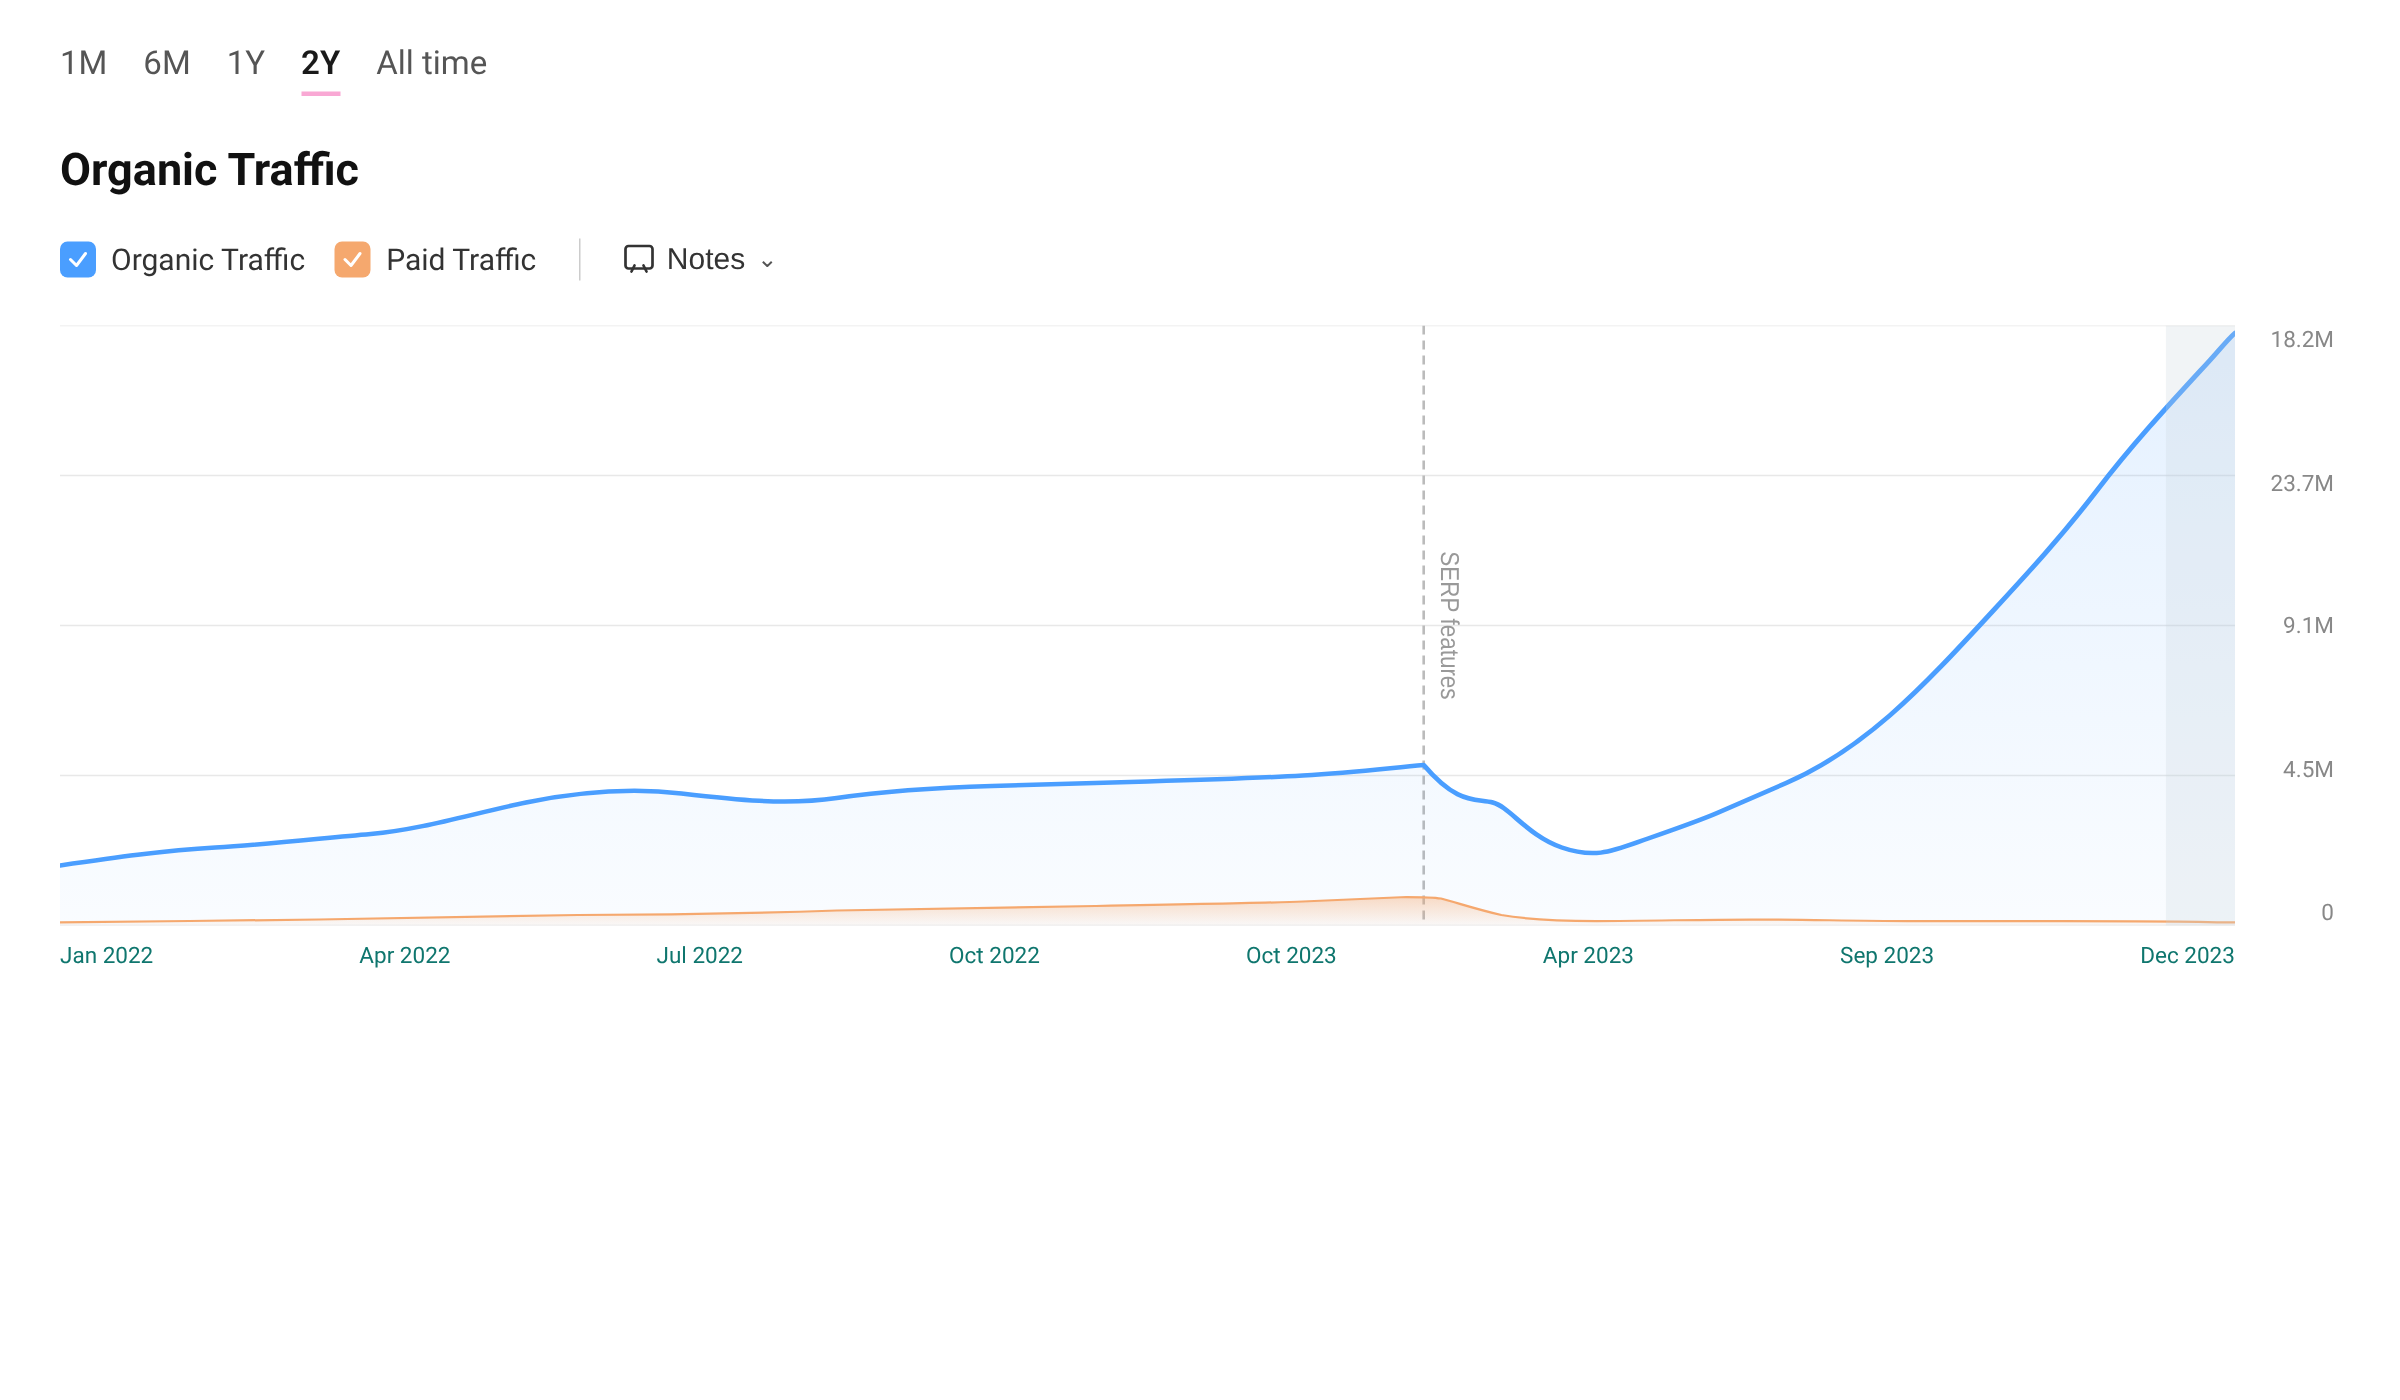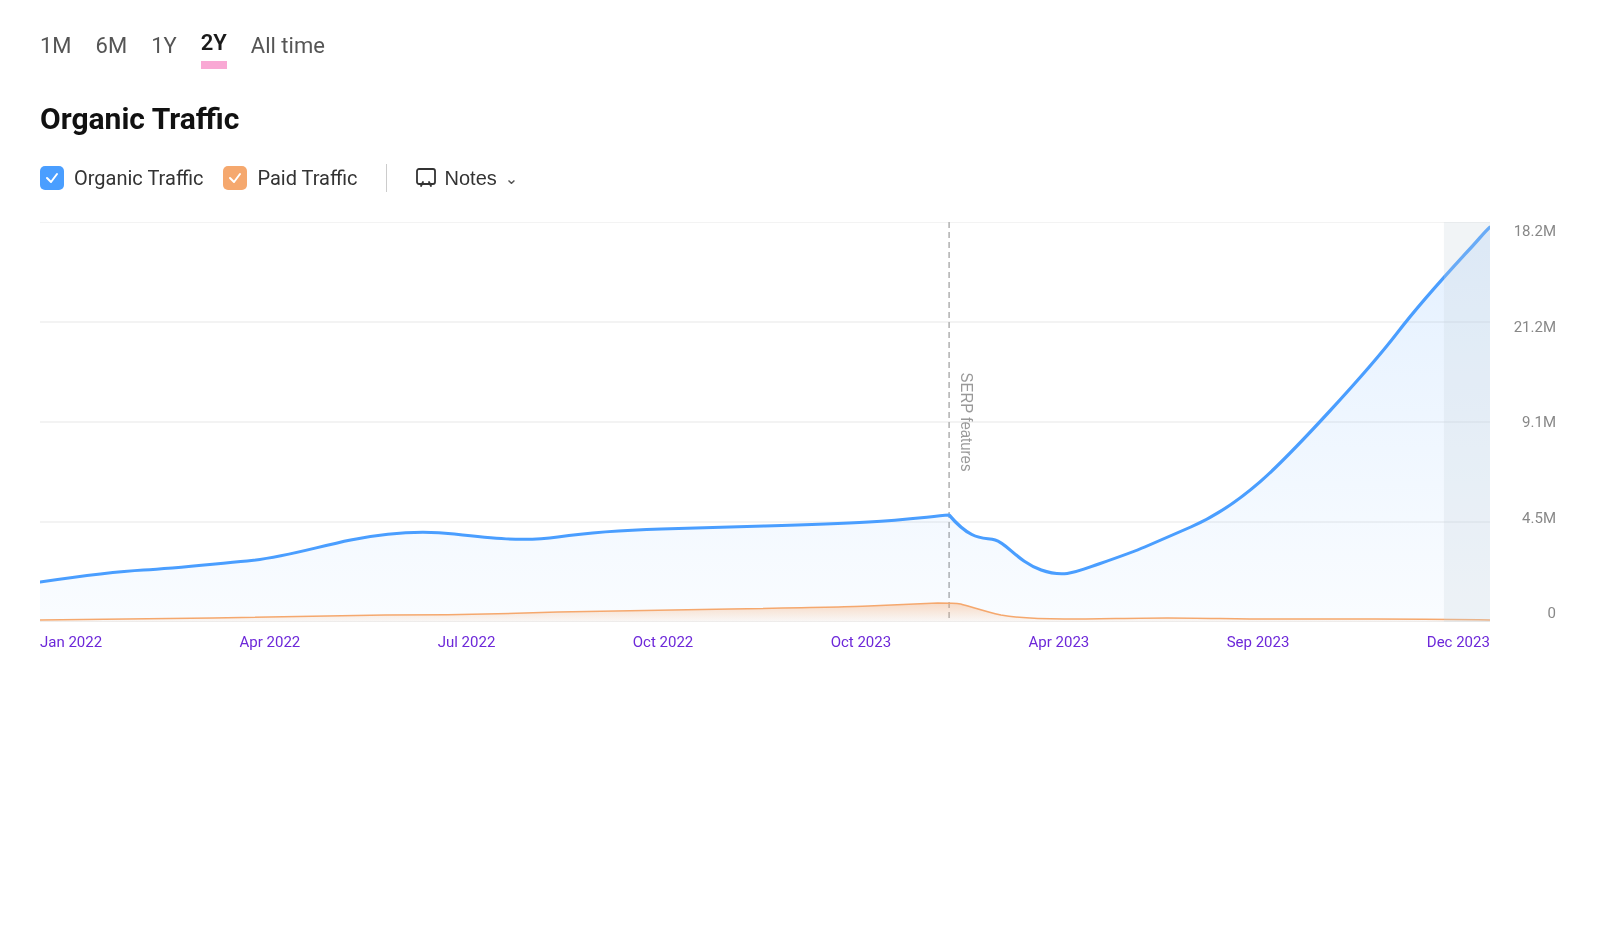--- a/index.html
+++ b/index.html
@@ -21,21 +21,21 @@
       font-size: 22px;
       color: #555;
       cursor: pointer;
       padding-bottom: 6px;
       border-bottom: 3px solid transparent;
       font-weight: 400;
     }
     .time-tab.active {
       color: #1a1a1a;
       font-weight: 600;
-      border-bottom: 8px solid #f9a8d4;
+      border-bottom: 3px solid #f9a8d4;
     }
 
     
     .title-row {
       display: flex;
       align-items: baseline;
       gap: 16px;
       margin-bottom: 28px;
     }
     .chart-title {
@@ -122,21 +122,21 @@
       padding-right: 0;
       padding-left: 32px;
     }
     .y-label {
       font-size: 15px;
       color: #888;
       text-align: right;
     }
     .x-label {
       font-size: 15px;
-      color: #6d28d9;
+      color: #0f766e;
     }
   </style>
 </head>
 <body>
 
 <div class="time-tabs">
 <div class="time-tab">1M</div>
     <div class="time-tab">6M</div>
     <div class="time-tab">1Y</div>
     <div class="time-tab active">2Y</div>
@@ -288,21 +288,21 @@
       C1100,397 1130,397 1160,397
       C1190,397 1220,397 1260,398
     " fill="none" stroke="#f5a86e" stroke-width="1.5" stroke-linejoin="round" stroke-linecap="round"></path>
 
     <rect x="1220" y="0" width="40" height="400" fill="rgba(200,210,220,0.25)"></rect>
 
   </svg>
 
   <div class="y-axis" style="position:absolute;right:0;top:0;width:70px;bottom:40px;display:flex;flex-direction:column;justify-content:space-between;align-items:flex-end;padding-right:4px;">
     <span class="y-label">18.2M</span>
-    <span class="y-label">21.2M</span>
+    <span class="y-label">23.7M</span>
     <span class="y-label">9.1M</span>
     <span class="y-label">4.5M</span>
     <span class="y-label">0</span>
   </div>
 
   <div style="position:absolute;bottom:0;left:0;right:70px;height:40px;display:flex;align-items:center;justify-content:space-between;">
     <span class="x-label">Jan 2022</span>
     <span class="x-label">Apr 2022</span>
     <span class="x-label">Jul 2022</span>
     <span class="x-label">Oct 2022</span>

